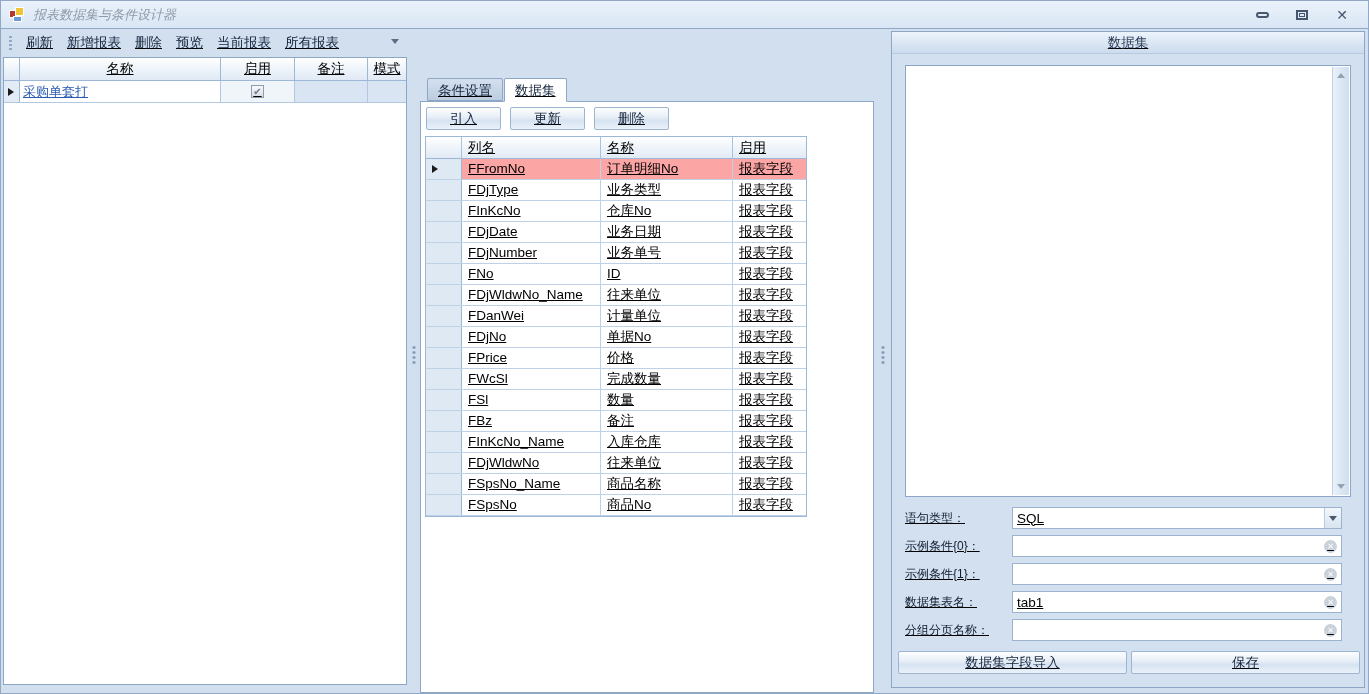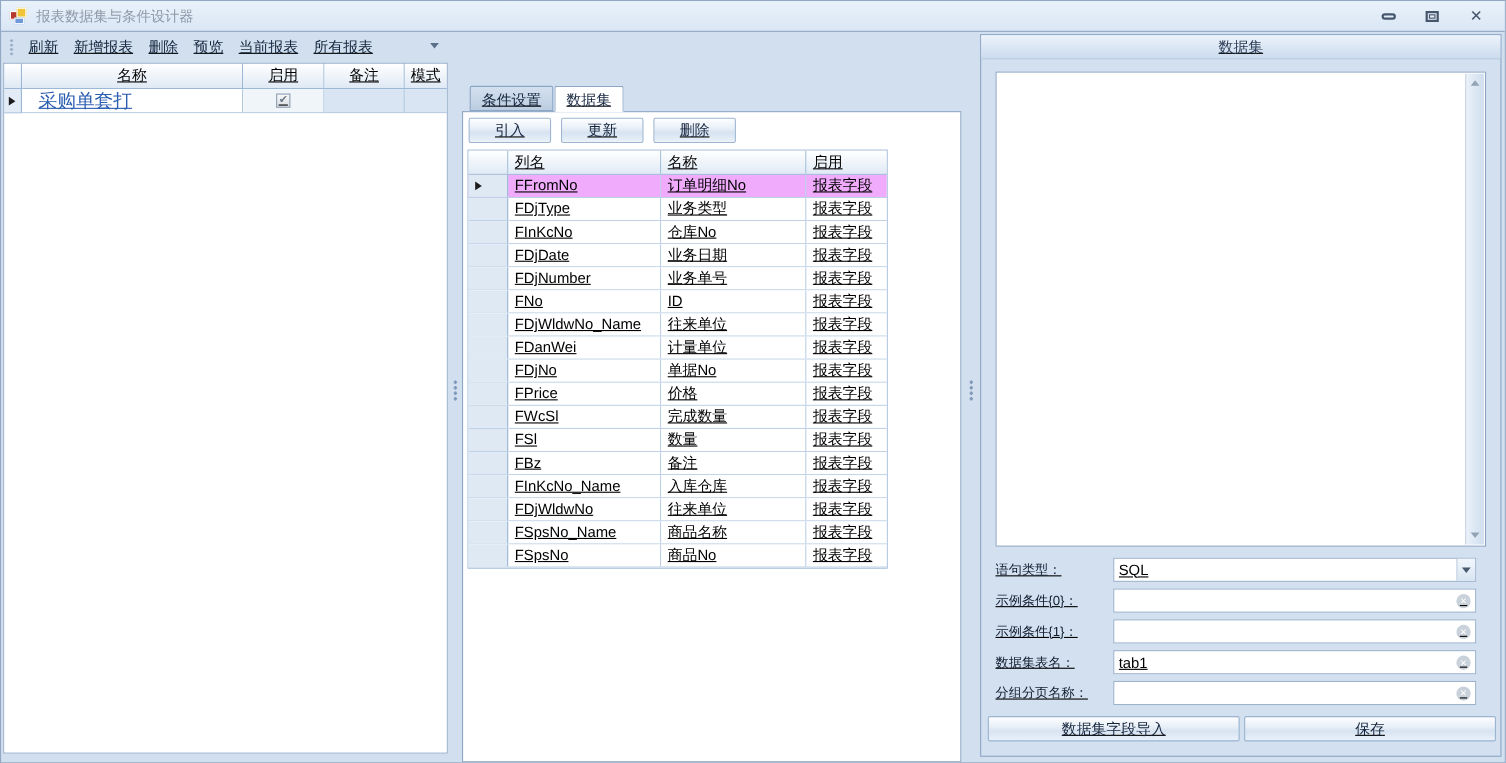--- a/index.html
+++ b/index.html
@@ -1,20 +1,20 @@
 <!DOCTYPE html>
 <html><head>
 <meta charset="utf-8">
 <style>
   * { box-sizing: border-box; }
   body { margin:0; background:#fff; font-family:"Liberation Sans","DejaVu Sans",sans-serif; }
   .window { width:1369px; height:694px; border:1px solid #93a8c4; background:#d1dfef; position:relative; overflow:hidden; }
 
   
-  .titlebar { height:28px; background:linear-gradient(#eaf2fb,#d9e6f4); border-bottom:1px solid #93a8c4; display:flex; align-items:center; padding:0 8px; }
+  .titlebar { height:28px; background:linear-gradient(#eaf2fb,#d9e6f4); border-bottom:1px solid #93a8c4; display:flex; align-items:center; padding:0 8px;font-style:italic; }
   .app-icon { width:17px; height:16px; position:relative; margin-right:7px; flex:0 0 auto; }
   .app-icon .sq { position:absolute; border:1px solid #fff; }
   .app-icon .sq.red    { left:0;  top:3px; width:8px;  height:8px;  background:#b5392f; }
   .app-icon .sq.yellow { left:6px; top:0;  width:9px;  height:9px;  background:#efc437; }
   .app-icon .sq.blue   { left:4px; top:9px; width:9px; height:6px;  background:#6e9ad8; }
   .title { color:#8e99a8; font-size:13px; }
   .win-controls { margin-left:auto; display:flex; align-items:center; gap:24px; padding-right:10px; }
   .wc { cursor:pointer; display:flex; align-items:center; justify-content:center; width:16px; height:14px; }
   .wc-min i { display:block; width:13px; height:6px; border:2px solid #46566c; border-radius:3px; }
   .wc-max i { display:block; width:12px; height:10px; border:2px solid #46566c; position:relative; }
@@ -39,21 +39,21 @@
   .rg-row { display:flex; height:22px; flex:0 0 auto; }
   .rg-row .rg-cell { border-right:1px solid #b3c8e0; border-bottom:1px solid #b3c8e0; background:#fff; }
   .c-sel { width:16px; flex:0 0 auto; position:relative; }
   .rg-row .c-sel { background:#e2ebf6; border-right:1px solid #9db8d6; }
   .c-name { width:201px; flex:0 0 auto; }
   .c-enabled { width:74px; flex:0 0 auto; }
   .c-note { width:73px; flex:0 0 auto; }
   .c-mode { flex:1; border-right:none !important; }
   .rg-row .c-enabled { background:#f0f5fa; display:flex; align-items:center; justify-content:center; }
   .rg-row .c-note, .rg-row .c-mode { background:#d9e5f2; }
-  .report-link { color:#2a5db0; text-decoration:underline; font-size:17px; line-height:21px; padding-left:15px; cursor:pointer; display:inline-block; }
+  .report-link { color:#2a5db0; text-decoration:underline; font-size:13px; line-height:21px; padding-left:3px; cursor:pointer; display:inline-block; }
   .row-arrow { position:absolute; left:4px; top:50%; margin-top:-4px; width:0; height:0; border-left:6px solid #1b1b1b; border-top:4px solid transparent; border-bottom:4px solid transparent; }
   .rg-rest { flex:1; background:#fff; }
   .checkbox { width:13px; height:13px; border:1px solid #8e9eb0; background:linear-gradient(#f8f9fa,#d7dce3); font-size:10px; line-height:11px; color:#6d7887; text-align:center; cursor:pointer; }
 
   
   .vsplit { width:13px; flex:0 0 auto; position:relative; cursor:col-resize; }
   .vsplit.wide { width:16px; }
   .grip-dots { position:absolute; left:50%; top:288px; transform:translateX(-50%); width:3px; height:20px; background-image:radial-gradient(circle,#7f98b8 1.3px,transparent 1.5px); background-size:3px 5px; }
 
   
@@ -64,21 +64,21 @@
   .mid-panel { height:592px; flex:0 0 auto; background:#fff; border:1px solid #8ca6c5; margin-right:1px; padding:4px; position:relative; z-index:1; }
   .btn-row { display:flex; gap:9px; padding:1px 0 6px 1px; }
   .btn { width:75px; height:23px; font-size:13.5px; font-family:inherit; color:#14243c; background:linear-gradient(#fdfeff,#e9f0f8 40%,#d7e3f1 60%,#eaf2fa); border:1px solid #9db5d1; border-radius:2px; cursor:pointer; }
 
   
   .fields-grid { width:382px; border:1px solid #9db8d6; }
   .fg-header { display:flex; height:22px; background:linear-gradient(#ffffff,#e0eaf5); border-bottom:1px solid #9db8d6; }
   .fg-header .fg-cell { border-right:1px solid #aac3dd; font-size:13.5px; line-height:21px; padding-left:6px; color:#000; }
   .fg-row { display:flex; height:21px; background:#fff; border-bottom:1px solid #bed1e6; }
   .fg-row .fg-cell { border-right:1px solid #bed1e6; font-size:13.5px; line-height:20px; padding-left:6px; overflow:hidden; white-space:nowrap; }
-  .fg-row.current { background:#f0abfc; }
+  .fg-row.current { background:#fca5a5; }
   .col-sel { width:36px; flex:0 0 auto; padding:0 !important; position:relative; }
   .fg-row .col-sel { background:#dfe9f4; border-right:1px solid #9db8d6; }
   .col-colname { width:139px; flex:0 0 auto; }
   .col-name { width:132px; flex:0 0 auto; }
   .col-enabled { flex:1; border-right:none !important; }
   .fg-row .row-arrow { left:6px; }
 
   
   .right-panel { flex:1; margin:2px 3px 5px 0; border:1px solid #8ca6c5; background:#d2e0f0; display:flex; flex-direction:column; min-width:0; }
   .rp-header { height:22px; flex:0 0 auto; background:linear-gradient(#ecf3fb,#ccdbee); border-bottom:1px solid #b9cade; text-align:center; font-size:13.5px; color:#2c3c55; line-height:21px; }

